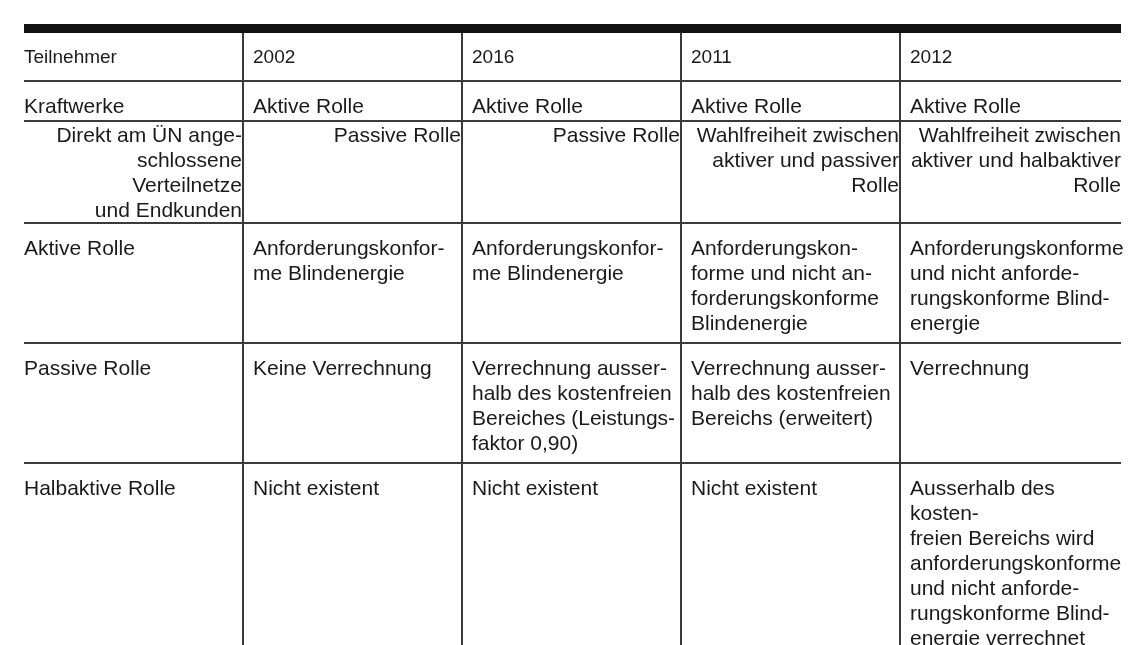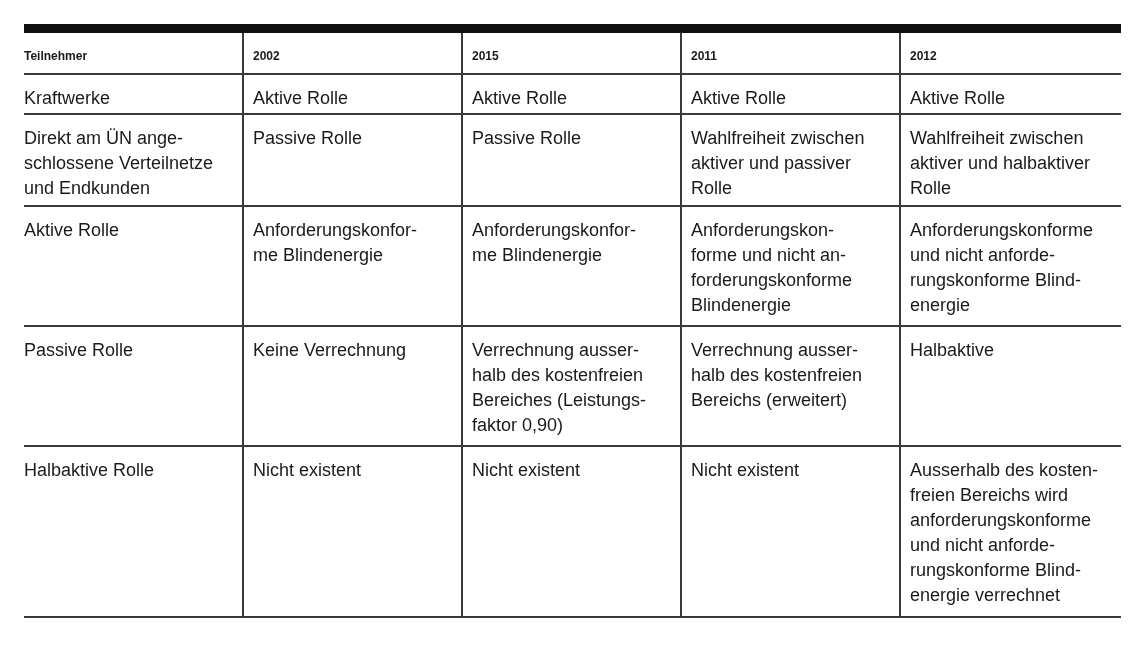--- a/index.html
+++ b/index.html
@@ -5,25 +5,25 @@
   html, body { margin: 0; padding: 0; background: #ffffff; }
   body { width: 1134px; height: 645px; position: relative; overflow: hidden;
          font-family: "Liberation Sans", "DejaVu Sans", sans-serif; color: #1a1a1a; }
   .wrap { position: absolute; left: 24px; top: 24px; width: 1097px; }
   .topbar { height: 9px; background: #111111; }
   table { border-collapse: collapse; width: 1097px; table-layout: fixed; }
   col.c0 { width: 219px; } col.c1 { width: 219px; } col.c2 { width: 219px; }
   col.c3 { width: 219px; } col.c4 { width: 221px; }
   th, td { vertical-align: top; text-align: left; padding: 0 0 0 9px;
            border-bottom: 2px solid #3a3a3a; border-left: 2px solid #3a3a3a;
-           font-size: 18px; line-height: 25px; white-space: pre-line; }
+           font-size: 21px; line-height: 25px; white-space: pre-line; }
   th:first-child, td:first-child { border-left: none; padding-left: 0; }
-  th { font-weight: bold; font-size: 12px; height: 41px; padding-top: 11px; box-sizing: border-box; }
+  th { font-weight: normal; font-size: 19px; height: 48px; padding-top: 11px; box-sizing: border-box; }
   tr.r1 td { height: 40px; padding-top: 11px; box-sizing: border-box; }
-  tr.r2 td { height: 92px; padding-top: 11px; box-sizing: border-box; }
+  tr.r2 td { height: 92px; box-sizing: border-box; text-align: right; }
   tr.r3 td { height: 120px; padding-top: 11px; box-sizing: border-box; }
   tr.r4 td { height: 120px; padding-top: 11px; box-sizing: border-box; }
   tr.r5 td { height: 171px; padding-top: 11px; box-sizing: border-box; }
 </style>
 </head>
 <body>
 
 <div class="wrap">
   <div class="topbar"></div>
   <table>
@@ -31,21 +31,21 @@
         <col class="c0">
         <col class="c1">
         <col class="c2">
         <col class="c3">
         <col class="c4">
       </colgroup>
     <thead>
       <tr>
         <th>Teilnehmer</th>
         <th>2002</th>
-        <th>2015</th>
+        <th>2016</th>
         <th>2011</th>
         <th>2012</th>
       </tr>
     </thead>
     <tbody>
       <tr class="r1">
         <td>Kraftwerke</td>
         <td>Aktive Rolle</td>
         <td>Aktive Rolle</td>
         <td>Aktive Rolle</td>
@@ -82,21 +82,21 @@
       <tr class="r4">
         <td>Passive Rolle</td>
         <td>Keine Verrechnung</td>
         <td>Verrechnung ausser-
 halb des kostenfreien
 Bereiches (Leistungs-
 faktor 0,90)</td>
         <td>Verrechnung ausser-
 halb des kostenfreien
 Bereichs (erweitert)</td>
-        <td>Halbaktive</td>
+        <td>Verrechnung</td>
       </tr>
       <tr class="r5">
         <td>Halbaktive Rolle</td>
         <td>Nicht existent</td>
         <td>Nicht existent</td>
         <td>Nicht existent</td>
         <td>Ausserhalb des kosten-
 freien Bereichs wird
 anforderungskonforme
 und nicht anforde-

